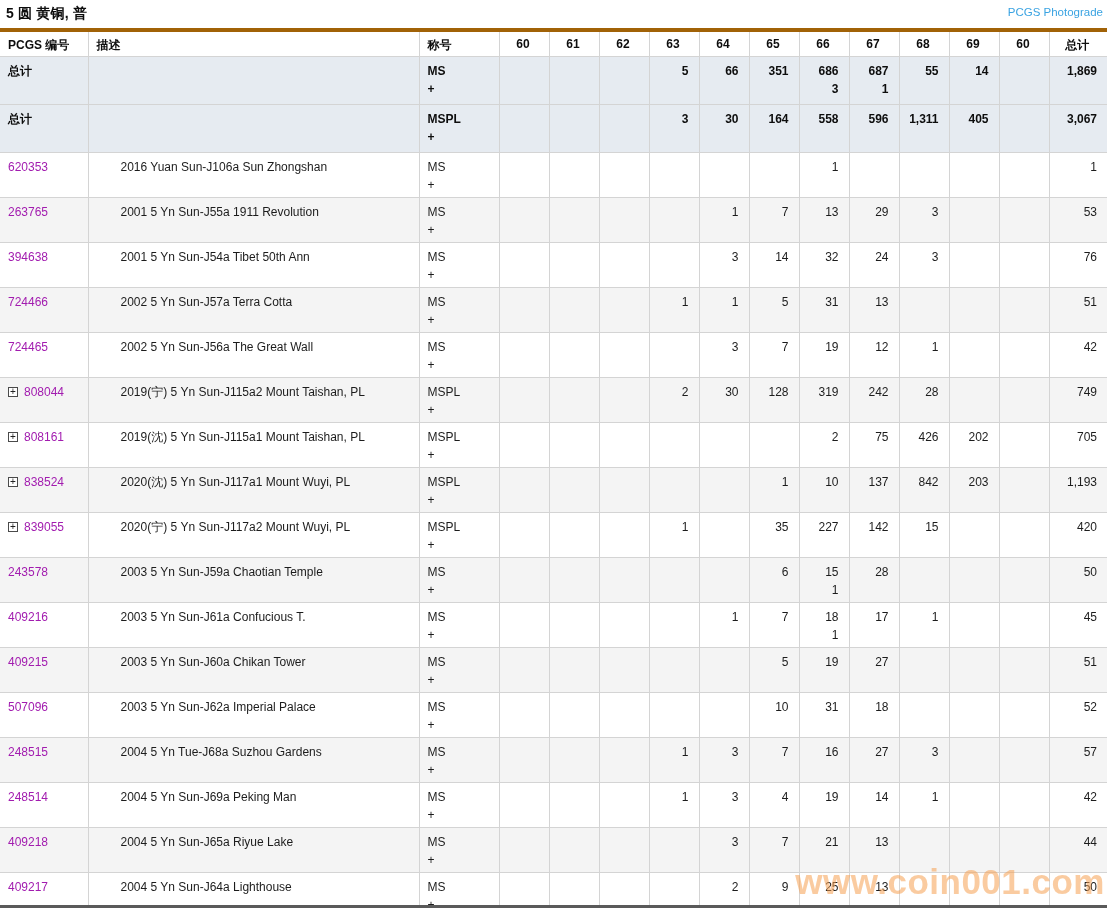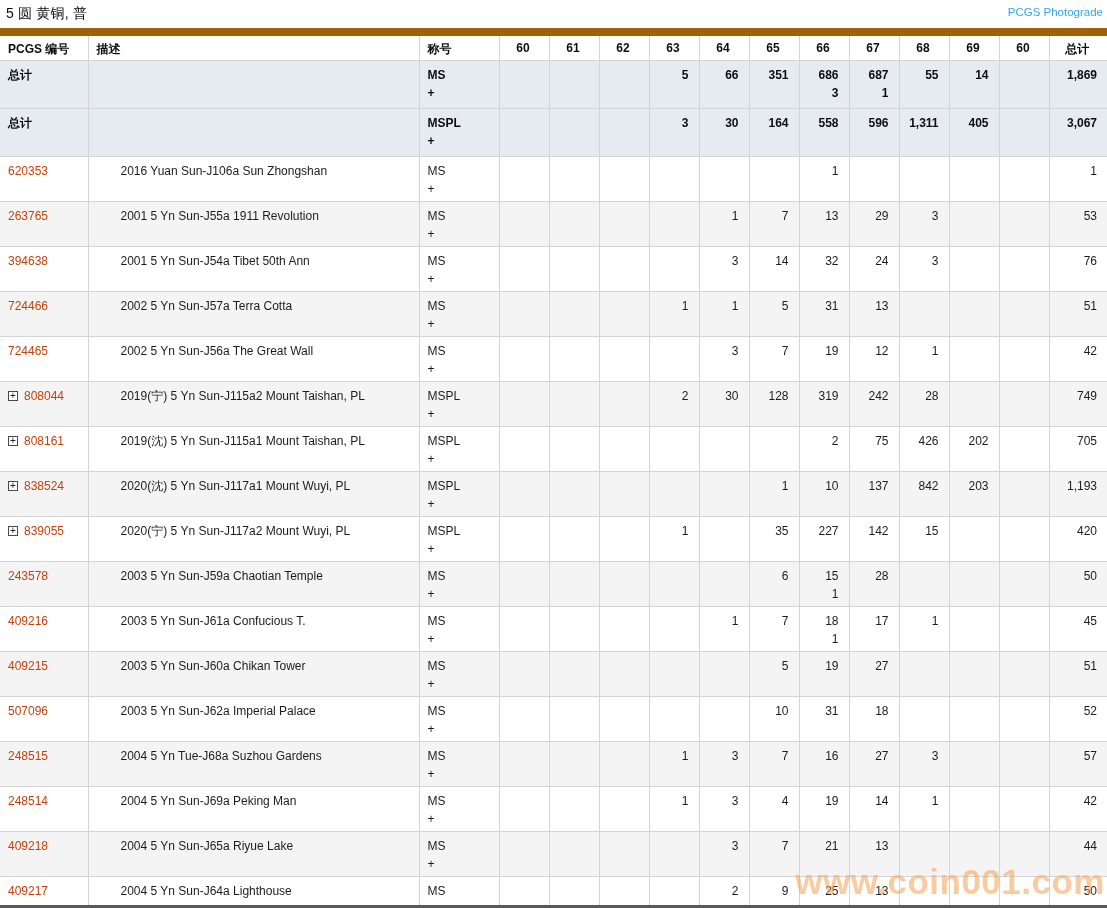--- a/index.html
+++ b/index.html
@@ -1,50 +1,50 @@
 <!DOCTYPE html>
 <html><head>
 <meta charset="utf-8">
 <style>
   * { box-sizing: border-box; margin: 0; padding: 0; }
   html,body { background:#fff; }
   body { font-family: "Liberation Sans", sans-serif; }
   .page { position: relative; width: 1107px; height: 908px; background: #fff; overflow: hidden; color: #222; }
 
   .topbar { position: relative; height: 28px; }
-  .page-title { position: absolute; left: 6px; top: 5px; font-size: 14px; font-weight: normal; color: #0d0d0d; letter-spacing: .2px; }
+  .page-title { position: absolute; left: 6px; top: 5px; font-size: 14px; font-weight: bold; color: #0d0d0d; letter-spacing: .2px; }
   .photograde-link { position: absolute; right: 4px; top: 6px; font-size: 11.5px; color: #3aa3e2; text-decoration: none; cursor: pointer; }
 
   table { border-collapse: collapse; table-layout: fixed; width: 1107px; font-size: 12px; color: #1c1c1c; }
   th, td { border: 1px solid #d4d4d4; vertical-align: top; overflow: hidden; }
   th:first-child, td:first-child { border-left: none; }
   th:last-child, td:last-child { border-right: none; }
 
   thead th {
-    border-top: 8px solid #a16207;
+    border-top: 4px solid #a16207;
     height: 25px;
     font-weight: 700;
     padding: 5px 8px 2px 8px;
     text-align: left;
     color: #0d0d0d;
     background: #fff;
     white-space: nowrap;
   }
   thead th.num { text-align: center; padding-right: 10px; }
 
   tbody td { padding: 5px 8px 2px 8px; line-height: 18px; background-clip: padding-box; }
   td.num { text-align: right; padding-right: 10px; white-space: nowrap; }
   td.desc { white-space: nowrap; padding-left: 32px; }
 
   tr.summary { background: #e6ebf1; }
   tr.summary td { font-weight: 700; height: 48px; color: #0d0d0d; }
   tr.data td { height: 45px; }
   tr.data.alt { background: #f4f4f4; }
 
-  .pcgs-link { color: #c2410c; text-decoration: none; cursor: pointer; }
+  .pcgs-link { color: #a21caf; text-decoration: none; cursor: pointer; }
   .expand-icon {
     display: inline-block; width: 10px; height: 10px;
     border: 1px solid #4a4a4a; background: #fff; color: #222;
     font-size: 10px; line-height: 8px; text-align: center;
     margin-right: 6px; vertical-align: 1px; cursor: pointer;
   }
 
   .watermark {
     position: absolute; right: 2px; top: 862px;
     font-size: 35px; font-weight: bold; letter-spacing: .5px;

